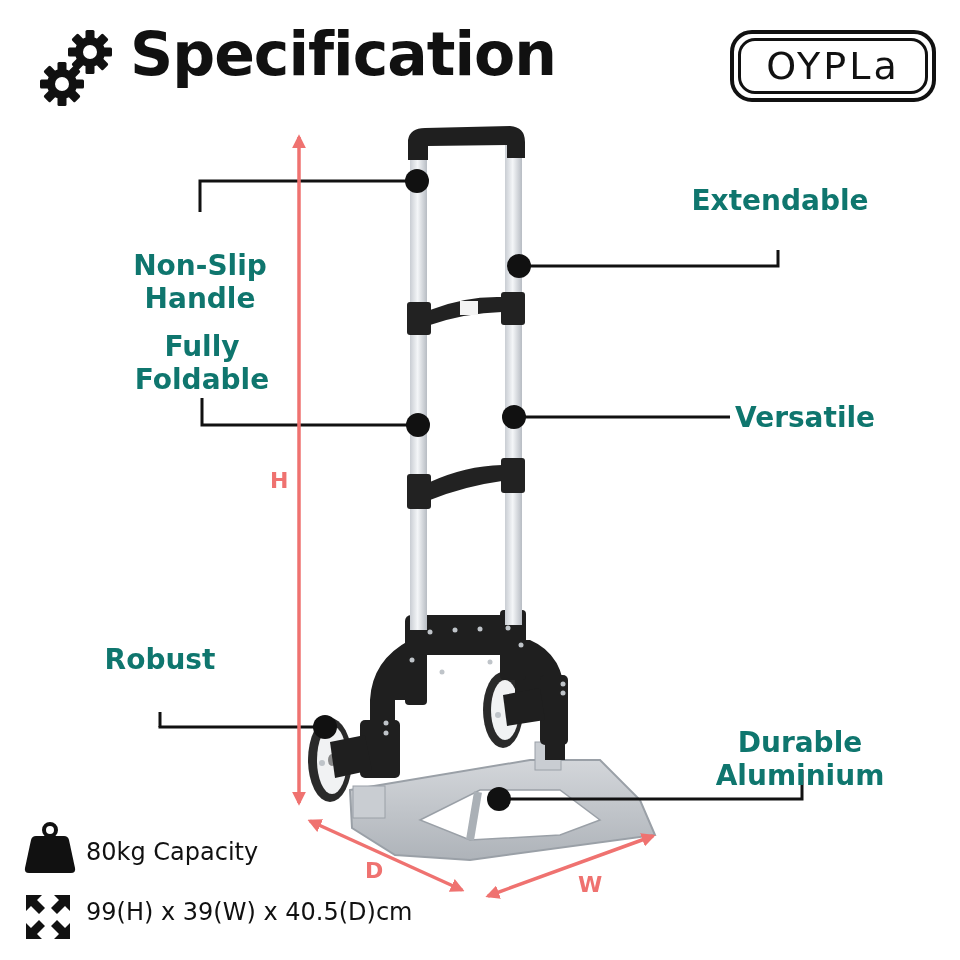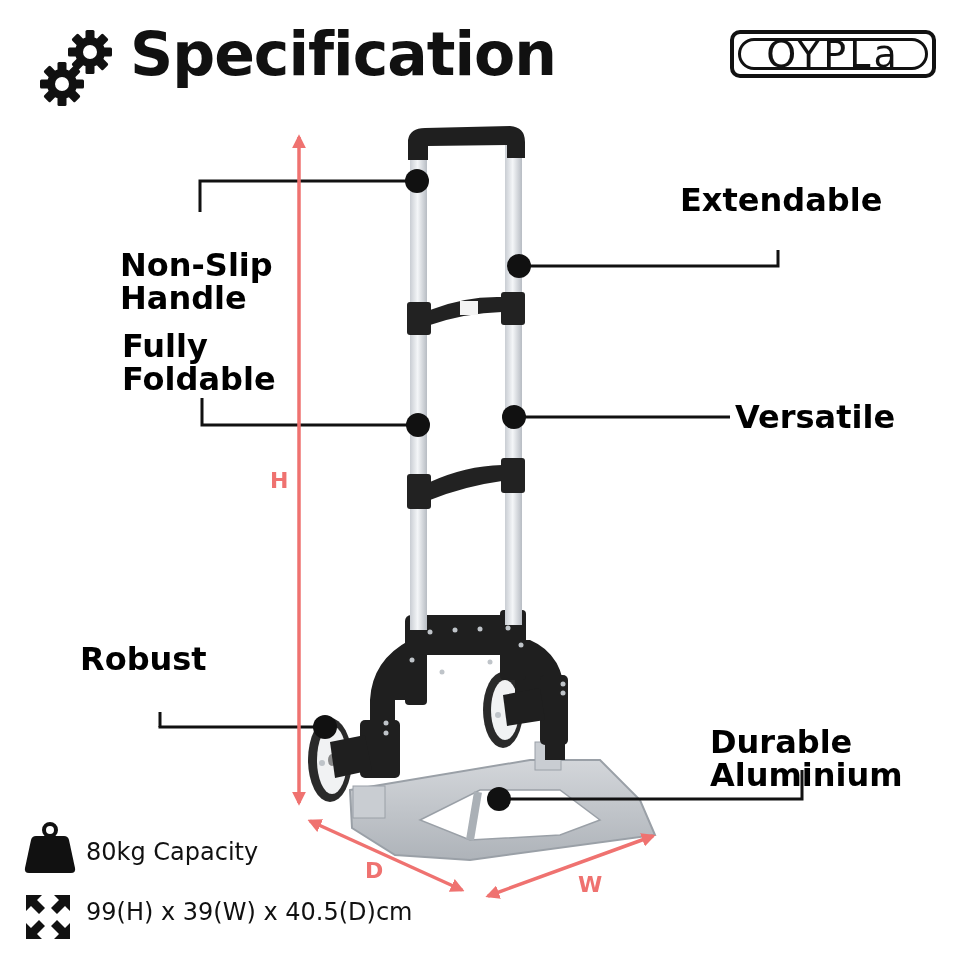--- a/index.html
+++ b/index.html
@@ -1,22 +1,22 @@
 <!DOCTYPE html>
 <html><head>
 <meta charset="utf-8">
 <style>
   * { margin:0; padding:0; box-sizing:border-box; }
   html, body { width:960px; height:960px; background:#ffffff; overflow:hidden; }
   body { position:relative; font-family:"DejaVu Sans", "Liberation Sans", sans-serif; color:#111; }
   .abs { position:absolute; }
   .title { left:130px; top:24px; font-size:60px; font-weight:bold; letter-spacing:-1px; line-height:1; color:#111; }
-  .logo { left:730px; top:30px; width:206px; height:48px; border:4px solid #111; border-radius:10px; }
+  .logo { left:730px; top:30px; width:206px; height:72px; border:4px solid #111; border-radius:22px; }
   .logo-inner { position:absolute; left:4px; top:4px; right:4px; bottom:4px; border:3px solid #111; border-radius:17px; display:flex; align-items:center; justify-content:center; font-size:38px; letter-spacing:3px; font-weight:normal; color:#111; }
-  .label { font-size:32px; font-weight:bold; text-align:left; line-height:33px; color:#000000; }
+  .label { font-size:28px; font-weight:bold; text-align:center; line-height:33px; color:#0f766e; }
   .dim-letter { font-size:22px; font-weight:bold; color:#ef7270; }
   .spec { font-size:24px; font-weight:normal; color:#111; white-space:nowrap; }
   svg.overlay { position:absolute; left:0; top:0; }
 </style>
 </head>
 <body>
 
 <svg class="abs" style="left:38px;top:22px" width="78" height="88" viewBox="0 0 78 88">
   <g fill="#111">
     <g transform="translate(52,30)">

